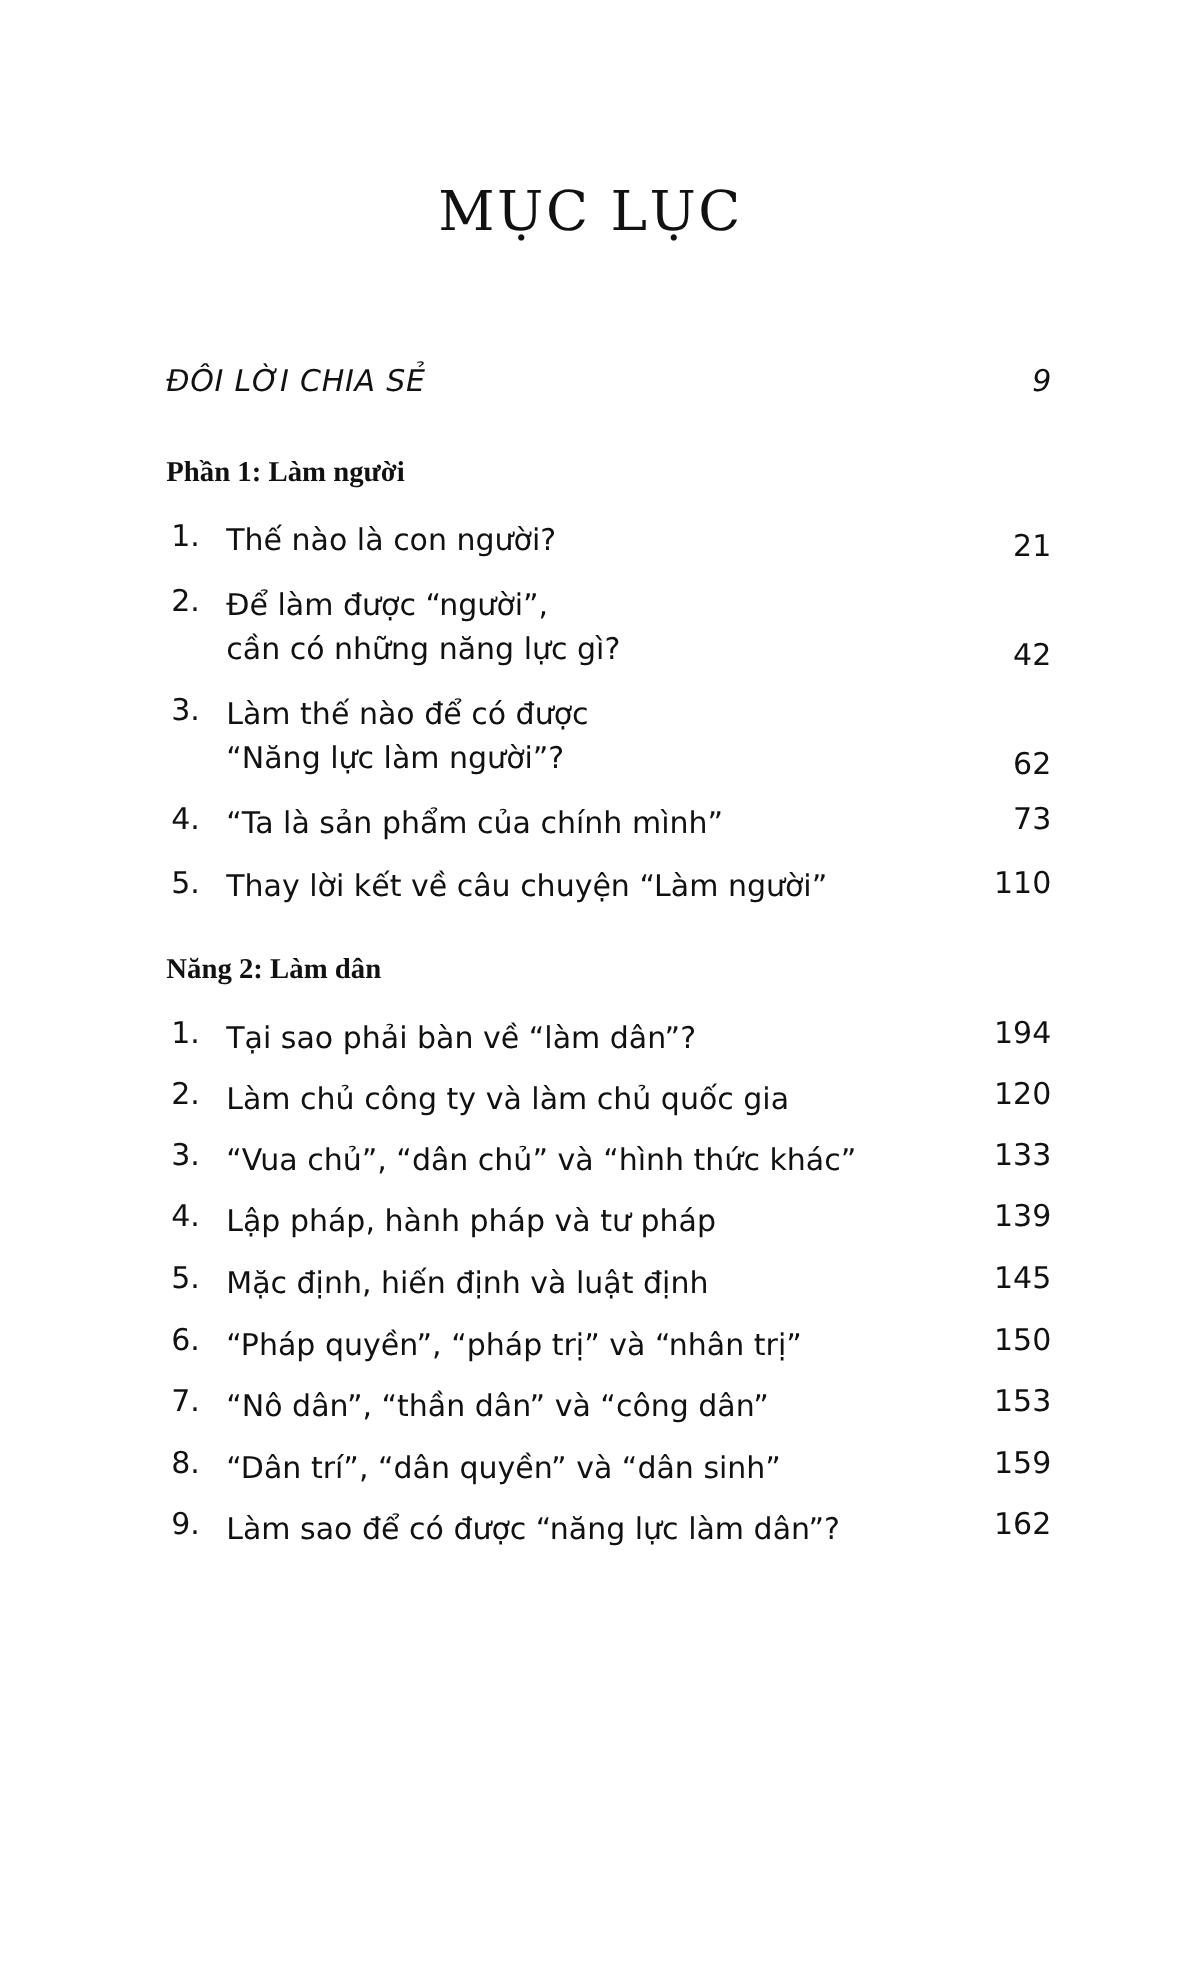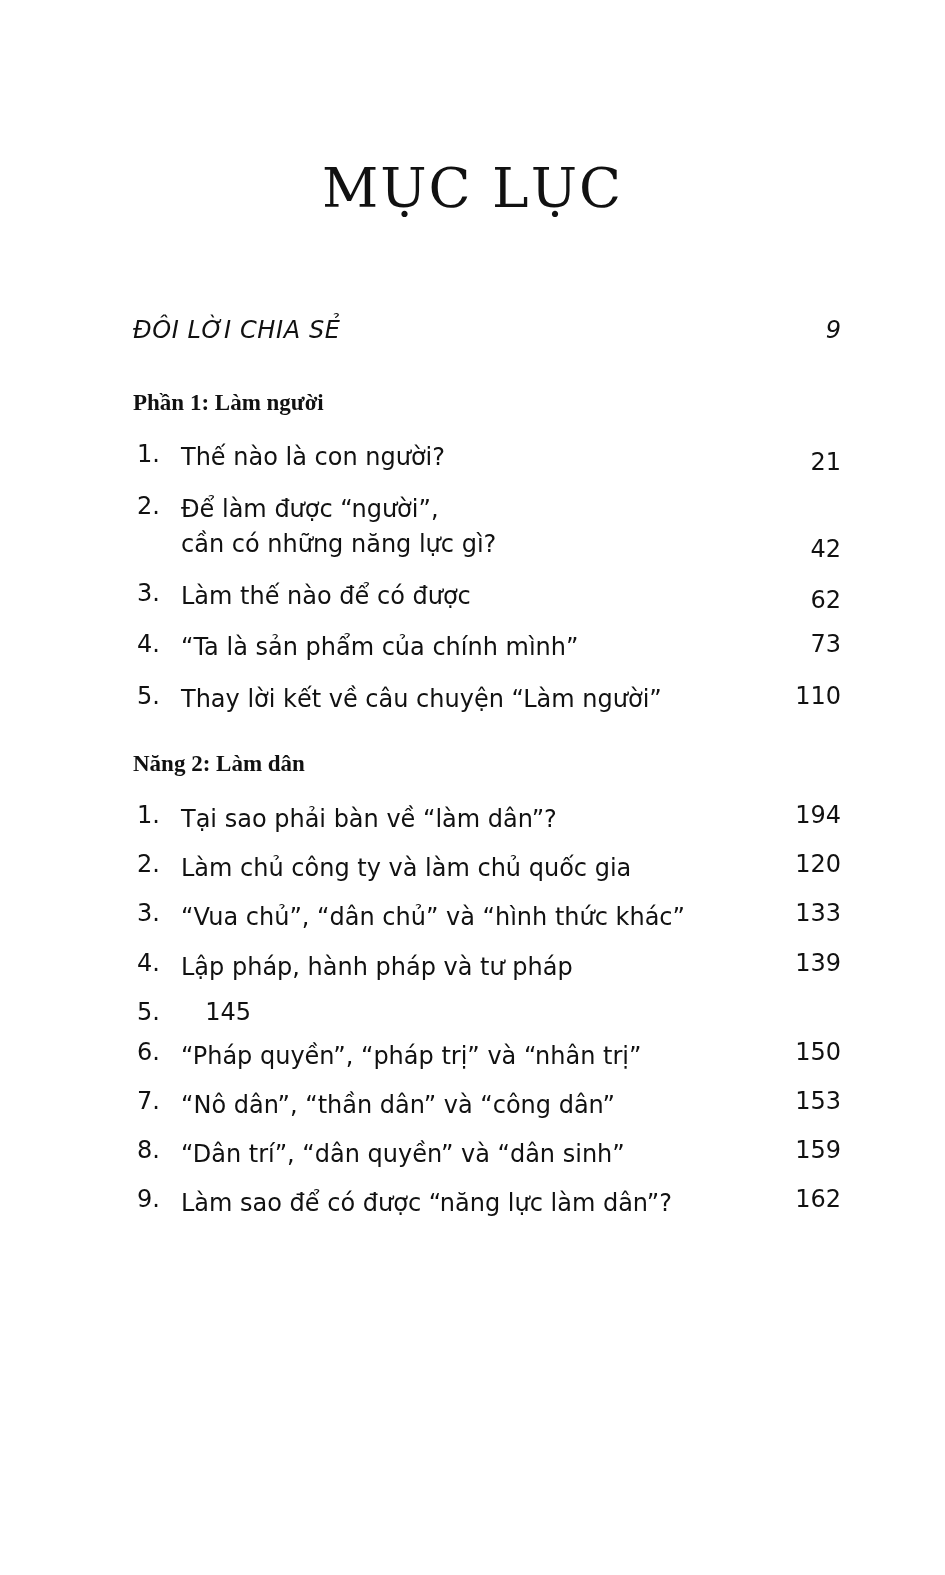--- a/index.html
+++ b/index.html
@@ -18,24 +18,24 @@
   .page {
     width: 945px;
     height: 1575px;
     box-sizing: border-box;
     padding: 0;
     position: relative;
   }
   .toc-title {
     text-align: center;
     font-family: "DejaVu Serif", serif;
-    font-size: 55px;
+    font-size: 44px;
     font-weight: 400;
     letter-spacing: 2px;
-    margin: 16px;
+    margin: 4px;
     padding-top: 140px;
     color: #111;
   }
   .content {
     margin-top: 96px;
     padding-left: 133px;
     padding-right: 104px;
   }
   .row {
     display: flex;
@@ -141,20 +141,21 @@
           <span>Để làm được “người”,</span>
           <span class="line2">cần có những năng lực gì?</span>
         </span>
         <span class="entry-page">42</span>
       </div>
 
       <div class="entry two-line">
         <span class="entry-num">3.</span>
         <span class="entry-text">
           <span>Làm thế nào để có được</span>
+          <span class="line2">“Năng lực làm người”?</span>
         </span>
         <span class="entry-page">62</span>
       </div>
 
       <div class="entry">
         <span class="entry-num">4.</span>
         <span class="entry-text">“Ta là sản phẩm của chính mình”</span>
         <span class="entry-page">73</span>
       </div>
 
@@ -187,20 +188,21 @@
       </div>
 
       <div class="entry">
         <span class="entry-num">4.</span>
         <span class="entry-text">Lập pháp, hành pháp và tư pháp</span>
         <span class="entry-page">139</span>
       </div>
 
       <div class="entry">
         <span class="entry-num">5.</span>
+        <span class="entry-text">Mặc định, hiến định và luật định</span>
         <span class="entry-page">145</span>
       </div>
 
       <div class="entry">
         <span class="entry-num">6.</span>
         <span class="entry-text">“Pháp quyền”, “pháp trị” và “nhân trị”</span>
         <span class="entry-page">150</span>
       </div>
 
       <div class="entry">

